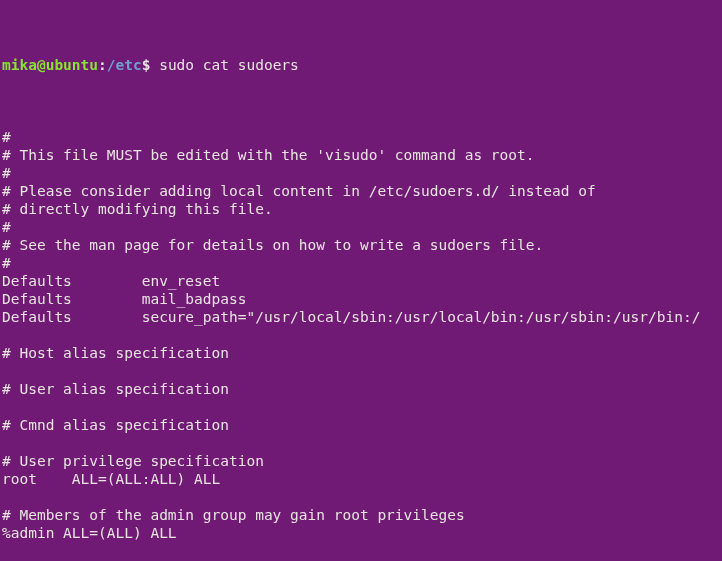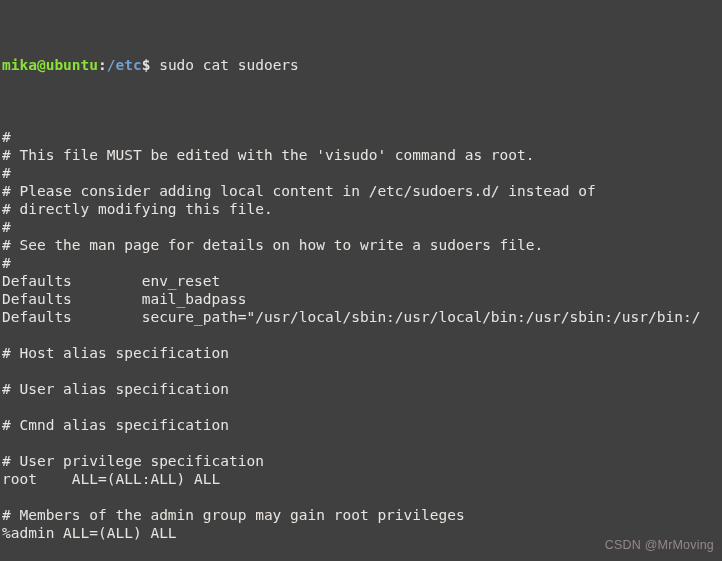--- a/index.html
+++ b/index.html
@@ -58,23 +58,22 @@
     font-family: "Liberation Sans", sans-serif;
     font-size: 12.5px;
     letter-spacing: 0.2px;
     white-space: pre;
     opacity: 0.92;
   }
 </style>
 </head>
 <body>
 
-<div id="terminal" style="background: #404040; color: rgb(232, 228, 224);">
+<div id="terminal" style="background: #701a75; color: rgb(232, 228, 224);">
 
   <div class="line"><span class="seg-user" style="color: rgb(138, 226, 52);">mika@ubuntu</span><span class="seg-punct">:</span><span class="seg-path" style="color: rgb(114, 159, 207);">/etc</span><span class="seg-punct">$</span><span class="seg-cmd"> sudo cat sudoers</span></div>
 
   <div id="output"><div class="line">#</div><div class="line"># This file MUST be edited with the 'visudo' command as root.</div><div class="line">#</div><div class="line"># Please consider adding local content in /etc/sudoers.d/ instead of</div><div class="line"># directly modifying this file.</div><div class="line">#</div><div class="line"># See the man page for details on how to write a sudoers file.</div><div class="line">#</div><div class="line">Defaults        env_reset</div><div class="line">Defaults        mail_badpass</div><div class="line">Defaults        secure_path="/usr/local/sbin:/usr/local/bin:/usr/sbin:/usr/bin:/</div><div class="line"></div><div class="line"># Host alias specification</div><div class="line"></div><div class="line"># User alias specification</div><div class="line"></div><div class="line"># Cmnd alias specification</div><div class="line"></div><div class="line"># User privilege specification</div><div class="line">root    ALL=(ALL:ALL) ALL</div><div class="line"></div><div class="line"># Members of the admin group may gain root privileges</div><div class="line">%admin ALL=(ALL) ALL</div><div class="line"></div><div class="line"># Allow members of group sudo to execute any command</div></div>
 
   
 
-  <div id="watermark">CSDN @MrMoving</div>
 
 </div>
 
 </body></html>

